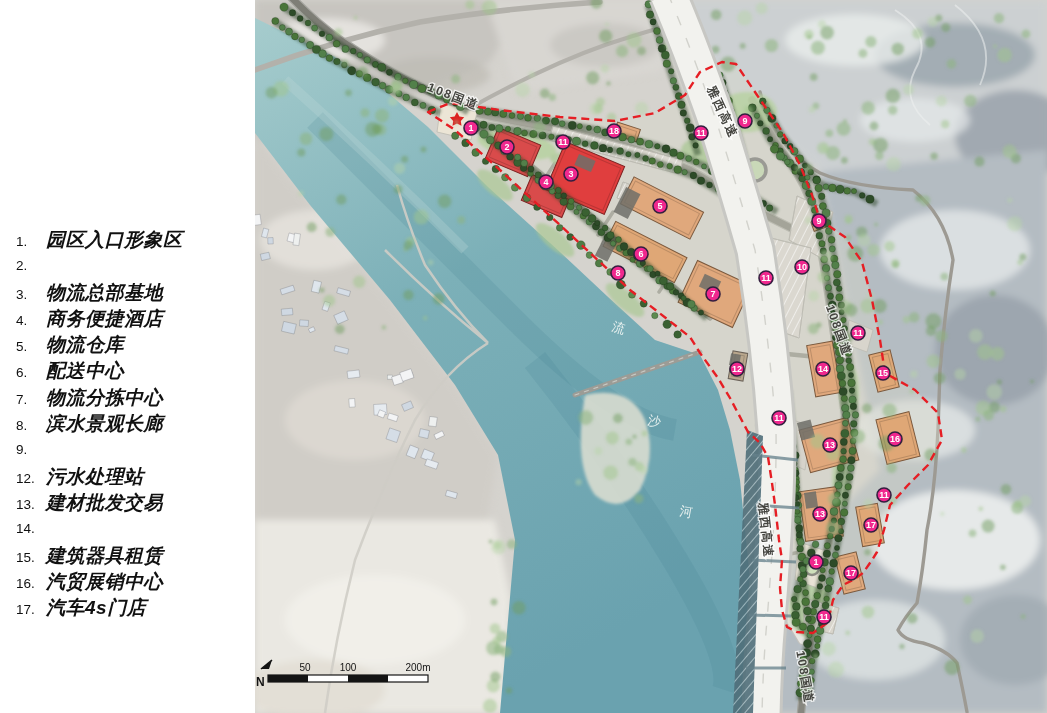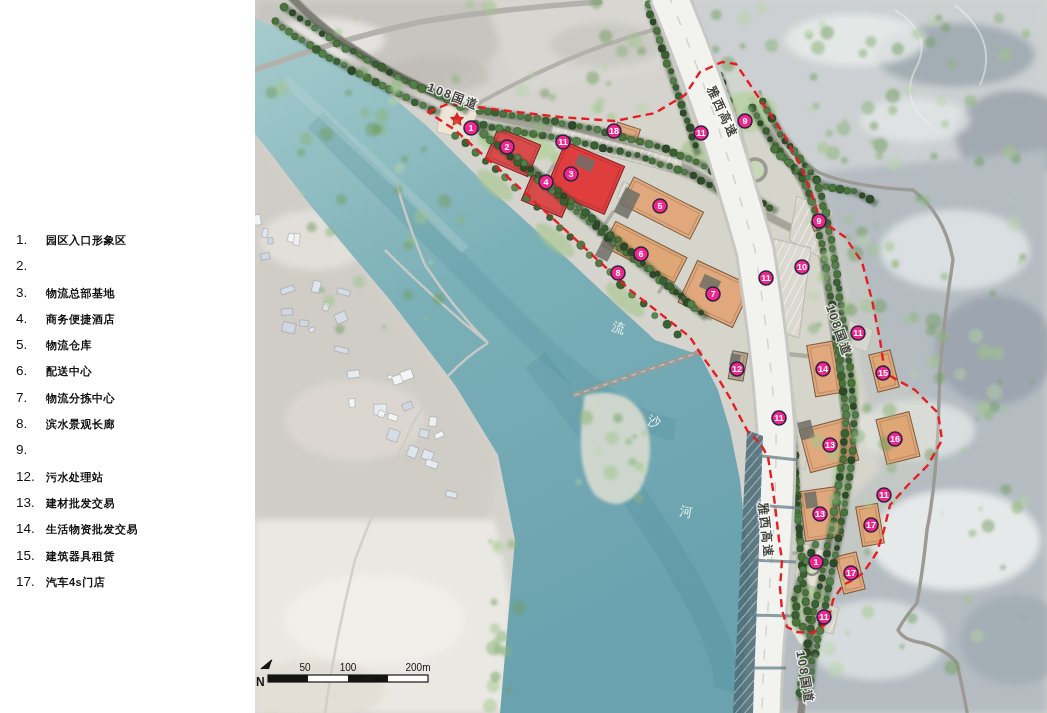--- a/index.html
+++ b/index.html
@@ -2,21 +2,21 @@
 <html><head>
 <meta charset="utf-8">
 <style>
   html,body{margin:0;padding:0;background:#ffffff;overflow:hidden;}
   .stage{position:relative;width:1047px;height:713px;background:#ffffff;
          font-family:"Liberation Sans","DejaVu Sans",sans-serif;}
   .legend{position:absolute;left:0;top:0;width:255px;height:713px;background:#ffffff;}
   .legend ol{list-style:none;margin:0;padding:227px 0 0 16px;}
   .legend li{display:flex;align-items:baseline;height:26.3px;line-height:26.3px;}
   .legend .num{width:30px;font-size:13.5px;color:#111;flex:0 0 30px;}
-  .legend .lab{font-size:11px;font-weight:bold;color:#111;letter-spacing:0.5px;white-space:nowrap;}
+  .legend .lab{font-size:19px;font-weight:bold;color:#111;letter-spacing:0.5px;white-space:nowrap;font-style:italic;}
   .mapwrap{position:absolute;left:255px;top:0;width:792px;height:713px;}
   svg{display:block;}
   .roadlabel{font-size:12px;font-weight:bold;fill:#44443f;letter-spacing:2px;
              paint-order:stroke;stroke:rgba(255,255,255,.78);stroke-width:2.6px;}
   .riverchar{font-size:13px;fill:#eef5f3;opacity:.95;letter-spacing:1px;}
   .scaletxt{font-size:10px;fill:#141414;}
   .ntxt{font-size:12px;font-weight:bold;fill:#141414;}
   .mnum{font-size:9px;font-weight:bold;fill:#ffffff;}
 </style>
 </head>
@@ -63,25 +63,28 @@
         <li>
           <span class="num">12.</span>
           <span class="lab">污水处理站</span>
         </li>
         <li>
           <span class="num">13.</span>
           <span class="lab">建材批发交易</span>
         </li>
         <li>
           <span class="num">14.</span>
-          <span class="lab">生活物资批发交易</span>
         </li>
         <li>
           <span class="num">15.</span>
           <span class="lab">建筑器具租赁</span>
+        </li>
+        <li>
+          <span class="num">16.</span>
+          <span class="lab">汽贸展销中心</span>
         </li>
         <li>
           <span class="num">17.</span>
           <span class="lab">汽车4s门店</span>
         </li>
       </ol>
   </aside>
 
   <div class="mapwrap">
   <svg width="792" height="713" viewBox="0 0 792 713" xmlns="http://www.w3.org/2000/svg">

